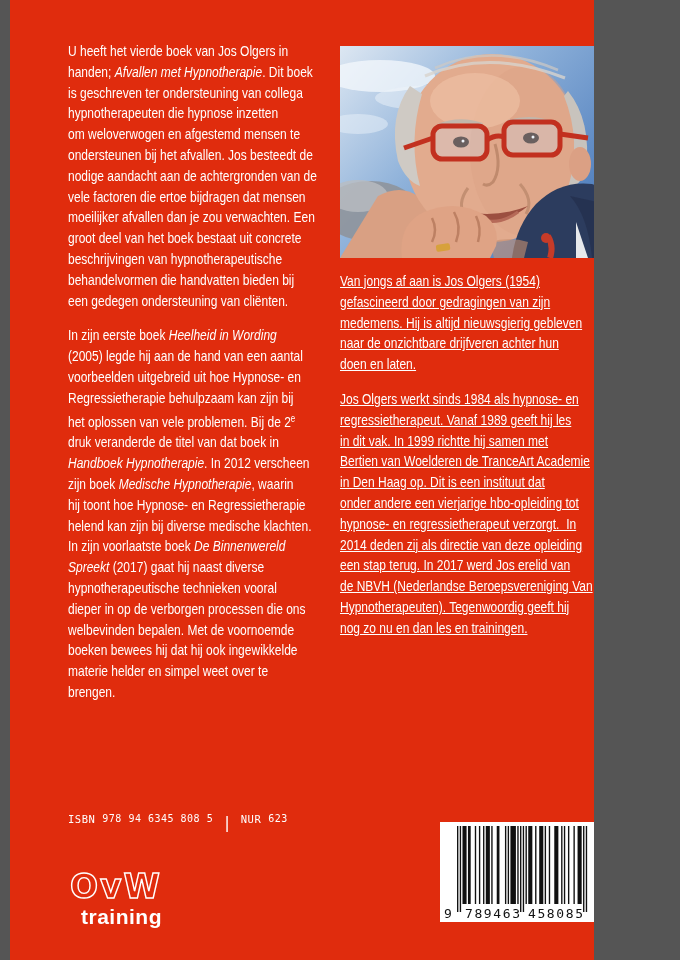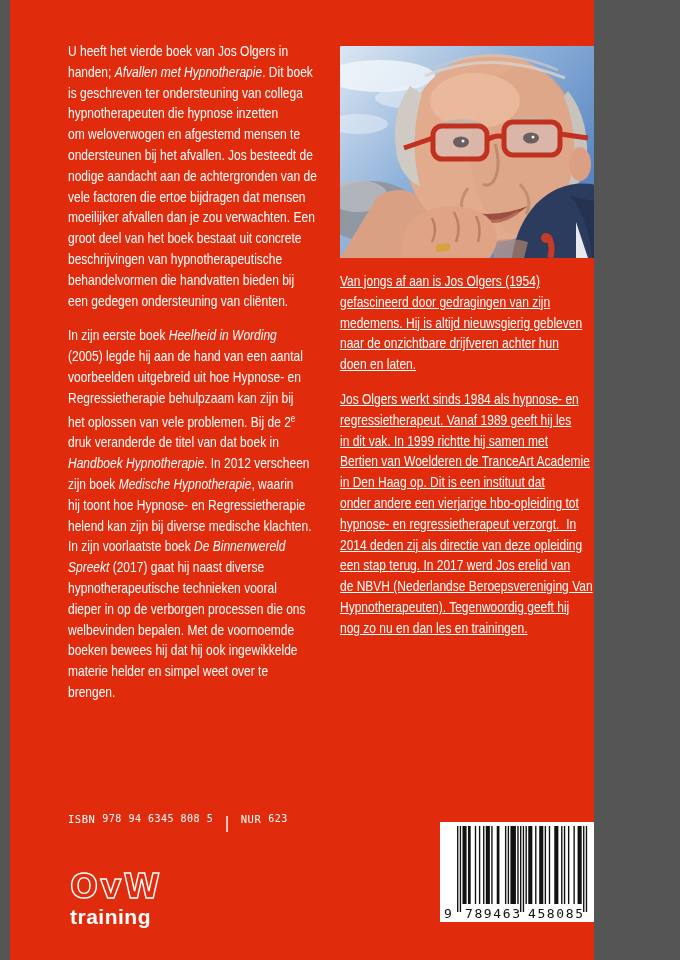--- a/index.html
+++ b/index.html
@@ -36,21 +36,21 @@
   
   .isbn-row{
     position:absolute;left:58px;top:813px;z-index:2;
     display:flex;align-items:flex-start;gap:7px;
     font-family:"DejaVu Sans Mono",monospace;color:var(--text,#fff);
   }
   .isbn-label{font-size:10.5px;letter-spacing:.5px;}
   .isbn-value{font-size:10px;letter-spacing:.5px;}
   .isbn-sep{font-size:16px;margin:0 2px;}
   
-  .logo{position:absolute;left:60px;top:870px;z-index:2;}
+  .logo{position:absolute;left:60px;top:870px;z-index:2;text-align:right;}
   .logo-text{
     font-family:"DejaVu Sans",sans-serif;font-size:33px;font-weight:800;
     letter-spacing:2px;line-height:1;
     color:transparent;-webkit-text-stroke:1.4px #ffffff;
   }
   .logo-sub{font-size:21px;font-weight:700;letter-spacing:.5px;color:#ffffff;margin-top:3px;line-height:1;}
   
   .barcode{position:absolute;left:430px;top:822px;width:158px;height:100px;background:var(--barcode-bg,#ffffff);z-index:2;}
 </style>
 </head>

